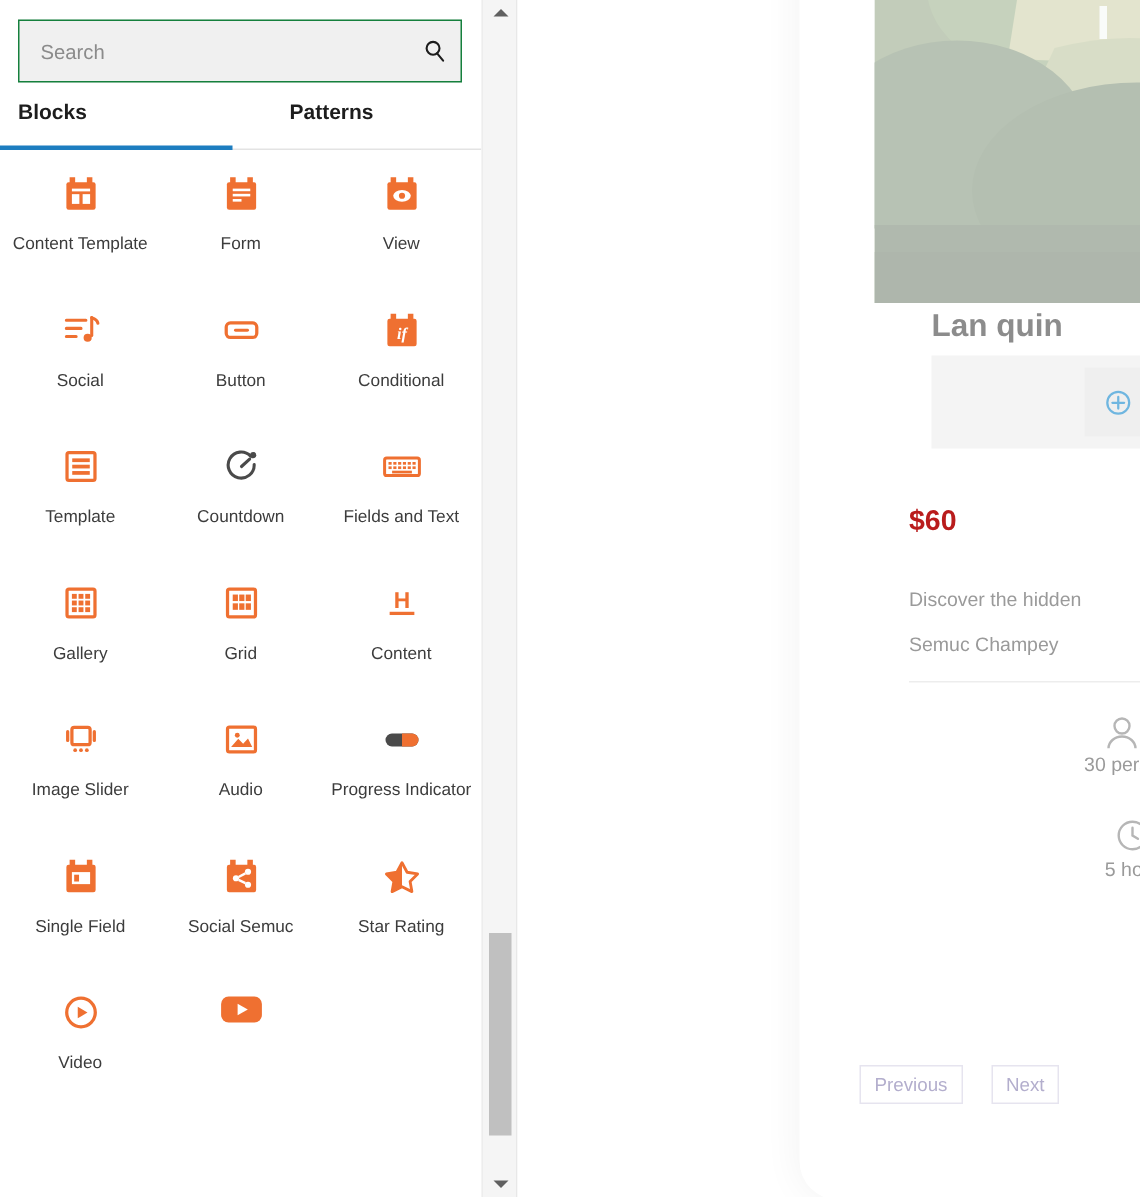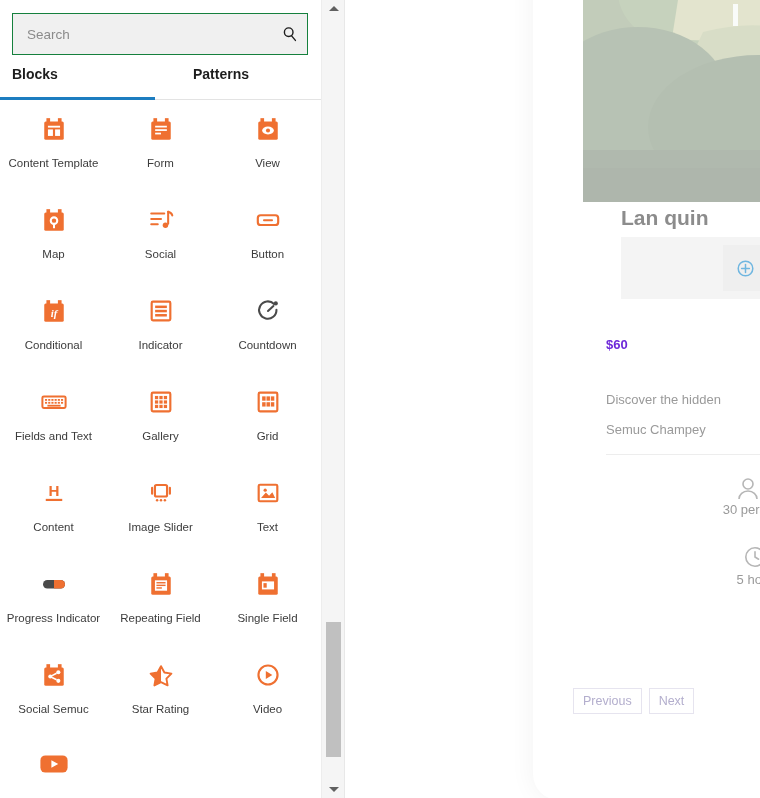--- a/index.html
+++ b/index.html
@@ -126,38 +126,38 @@
   }
   .addblock-btn{
     position:absolute;left:102px;top:0;width:190px;height:46px;
     margin-top:8px;background:#efefef;
     display:flex;align-items:center;gap:8px;padding-left:14px;box-sizing:border-box;
     color:#8cc2e4;font-size:14px;cursor:pointer;
   }
   .plus-ico{flex:0 0 auto;display:block;}
   .card-price{
     position:absolute;left:23px;top:455px;
-    font-size:13px;font-weight:bold;color:#6d28d9;
+    font-size:19px;font-weight:bold;color:#b91c1c;
   }
   .card-desc{
     position:absolute;left:23px;top:503px;width:300px;
     font-size:13px;color:#9a9a9a;line-height:30px;
   }
   .card-rule{
     position:absolute;left:23px;top:572px;width:290px;height:1px;background:#ededed;
   }
   .meta{
     position:absolute;text-align:center;color:#9a9a9a;font-size:13px;
   }
   .meta .mico{display:block;margin:0 auto 3px;}
   .meta-people{left:100px;top:595px;width:130px;}
   .meta-hours{left:112px;top:663px;width:120px;}
 
   .pager{
-    position:absolute;left:228px;top:688px;display:flex;gap:7px;
+    position:absolute;left:228px;top:710px;display:flex;gap:19px;
   }
   .pg-btn{
     border:1px solid #e6e4ef;background:#ffffff;color:#b3aecd;
     font-family:"Liberation Sans",sans-serif;font-size:12.5px;
     padding:4px 9px;cursor:pointer;line-height:16px;
   }
 </style>
 </head>
 <body>
 
@@ -222,32 +222,20 @@
                 <rect x="3" y="5" width="18" height="17" rx="1.4" fill="#ef7031" stroke="#ef7031" stroke-width="0"></rect>
                 <ellipse cx="12" cy="13.4" rx="5.4" ry="3.6" fill="#ffffff"></ellipse>
                 <circle cx="12" cy="13.4" r="1.9" fill="#ef7031"></circle>
               </svg>
             </div>
             <div class="block-label">View</div>
           </div>
           <div class="block-cell">
             <div class="block-ico">
               <svg width="26" height="26" viewBox="0 0 24 24">
-                <rect x="5" y="2" width="3.4" height="4" fill="#ef7031"></rect>
-                <rect x="15.6" y="2" width="3.4" height="4" fill="#ef7031"></rect>
-                <rect x="3" y="5" width="18" height="17" rx="1.4" fill="#ef7031" stroke="#ef7031" stroke-width="0"></rect>
-                <circle cx="12" cy="12.6" r="3" fill="none" stroke="#ffffff" stroke-width="1.9"></circle>
-                <path d="M12 15.6 L12 19.6" stroke="#ffffff" stroke-width="1.9"></path>
-              </svg>
-            </div>
-            <div class="block-label">Map</div>
-          </div>
-          <div class="block-cell">
-            <div class="block-ico">
-              <svg width="26" height="26" viewBox="0 0 24 24">
                 <path d="M3 6 H15 M3 11 H12 M3 16 H9" stroke="#ef7031" stroke-width="1.9" stroke-linecap="round"></path>
                 <path d="M18.6 4.4 V15.4" stroke="#ef7031" stroke-width="1.9" stroke-linecap="round"></path>
                 <circle cx="16.1" cy="16.8" r="2.5" fill="#ef7031"></circle>
                 <path d="M18.6 4.4 q3.4 1 3.8 3.4" fill="none" stroke="#ef7031" stroke-width="1.9" stroke-linecap="round"></path>
               </svg>
             </div>
             <div class="block-label">Social</div>
           </div>
           <div class="block-cell">
             <div class="block-ico">
@@ -271,21 +259,21 @@
           </div>
           <div class="block-cell">
             <div class="block-ico">
               <svg width="26" height="26" viewBox="0 0 24 24">
                 <rect x="3.4" y="3.4" width="17.2" height="17.2" rx="1.2" fill="none" stroke="#ef7031" stroke-width="2"></rect>
                 <rect x="6.6" y="7" width="10.8" height="2.3" fill="#ef7031"></rect>
                 <rect x="6.6" y="10.9" width="10.8" height="2.3" fill="#ef7031"></rect>
                 <rect x="6.6" y="14.8" width="10.8" height="2.3" fill="#ef7031"></rect>
               </svg>
             </div>
-            <div class="block-label">Indicator</div>
+            <div class="block-label">Template</div>
           </div>
           <div class="block-cell">
             <div class="block-ico">
               <svg width="26" height="26" viewBox="0 0 24 24">
                 <path d="M17.6 5.6 a8 8 0 1 0 2.2 5.2" fill="none" stroke="#4a4a4a" stroke-width="1.9" stroke-linecap="round"></path>
                 <path d="M12 12 L17 7.4" stroke="#4a4a4a" stroke-width="1.9" stroke-linecap="round"></path>
                 <circle cx="19.2" cy="5" r="1.9" fill="#4a4a4a"></circle>
               </svg>
             </div>
             <div class="block-label">Countdown</div>
@@ -372,45 +360,31 @@
             <div class="block-label">Image Slider</div>
           </div>
           <div class="block-cell">
             <div class="block-ico">
               <svg width="26" height="26" viewBox="0 0 24 24">
                 <rect x="3.4" y="4.4" width="17.2" height="15.2" rx="1.2" fill="none" stroke="#ef7031" stroke-width="2"></rect>
                 <circle cx="9.4" cy="9.4" r="1.5" fill="#ef7031"></circle>
                 <path d="M5.6 16.6 L10 11.6 L13 14.6 L16 11.4 L18.6 16.6 Z" fill="#ef7031"></path>
               </svg>
             </div>
-            <div class="block-label">Text</div>
+            <div class="block-label">Audio</div>
           </div>
           <div class="block-cell">
             <div class="block-ico">
               <svg width="28" height="26" viewBox="0 0 28 24">
                 <rect x="3" y="8" width="22" height="8.6" rx="4.3" fill="#4a4a4a"></rect>
                 <path d="M14 8 H20.7 a4.3 4.3 0 0 1 0 8.6 H14 Z" fill="#ef7031"></path>
                 <circle cx="20.7" cy="12.3" r="3.2" fill="#ef7031"></circle>
               </svg>
             </div>
             <div class="block-label">Progress Indicator</div>
-          </div>
-          <div class="block-cell">
-            <div class="block-ico">
-              <svg width="26" height="26" viewBox="0 0 24 24">
-                <rect x="5" y="2" width="3.4" height="4" fill="#ef7031"></rect>
-                <rect x="15.6" y="2" width="3.4" height="4" fill="#ef7031"></rect>
-                <rect x="3" y="5" width="18" height="17" rx="1.4" fill="#ef7031" stroke="#ef7031" stroke-width="0"></rect>
-                <rect x="6.4" y="8.6" width="11.2" height="9.6" fill="#ffffff"></rect>
-                <rect x="7.8" y="10.2" width="8.4" height="1.3" fill="#ef7031"></rect>
-                <rect x="7.8" y="12.6" width="8.4" height="1.3" fill="#ef7031"></rect>
-                <rect x="7.8" y="15" width="5" height="1.3" fill="#ef7031"></rect>
-              </svg>
-            </div>
-            <div class="block-label">Repeating Field</div>
           </div>
           <div class="block-cell">
             <div class="block-ico">
               <svg width="26" height="26" viewBox="0 0 24 24">
                 <rect x="5" y="2" width="3.4" height="4" fill="#ef7031"></rect>
                 <rect x="15.6" y="2" width="3.4" height="4" fill="#ef7031"></rect>
                 <rect x="3" y="5" width="18" height="17" rx="1.4" fill="#ef7031" stroke="#ef7031" stroke-width="0"></rect>
                 <rect x="6.4" y="9.6" width="11.2" height="7.4" fill="#ffffff"></rect>
                 <rect x="7.8" y="11.2" width="3" height="4.2" fill="#ef7031"></rect>
               </svg>

